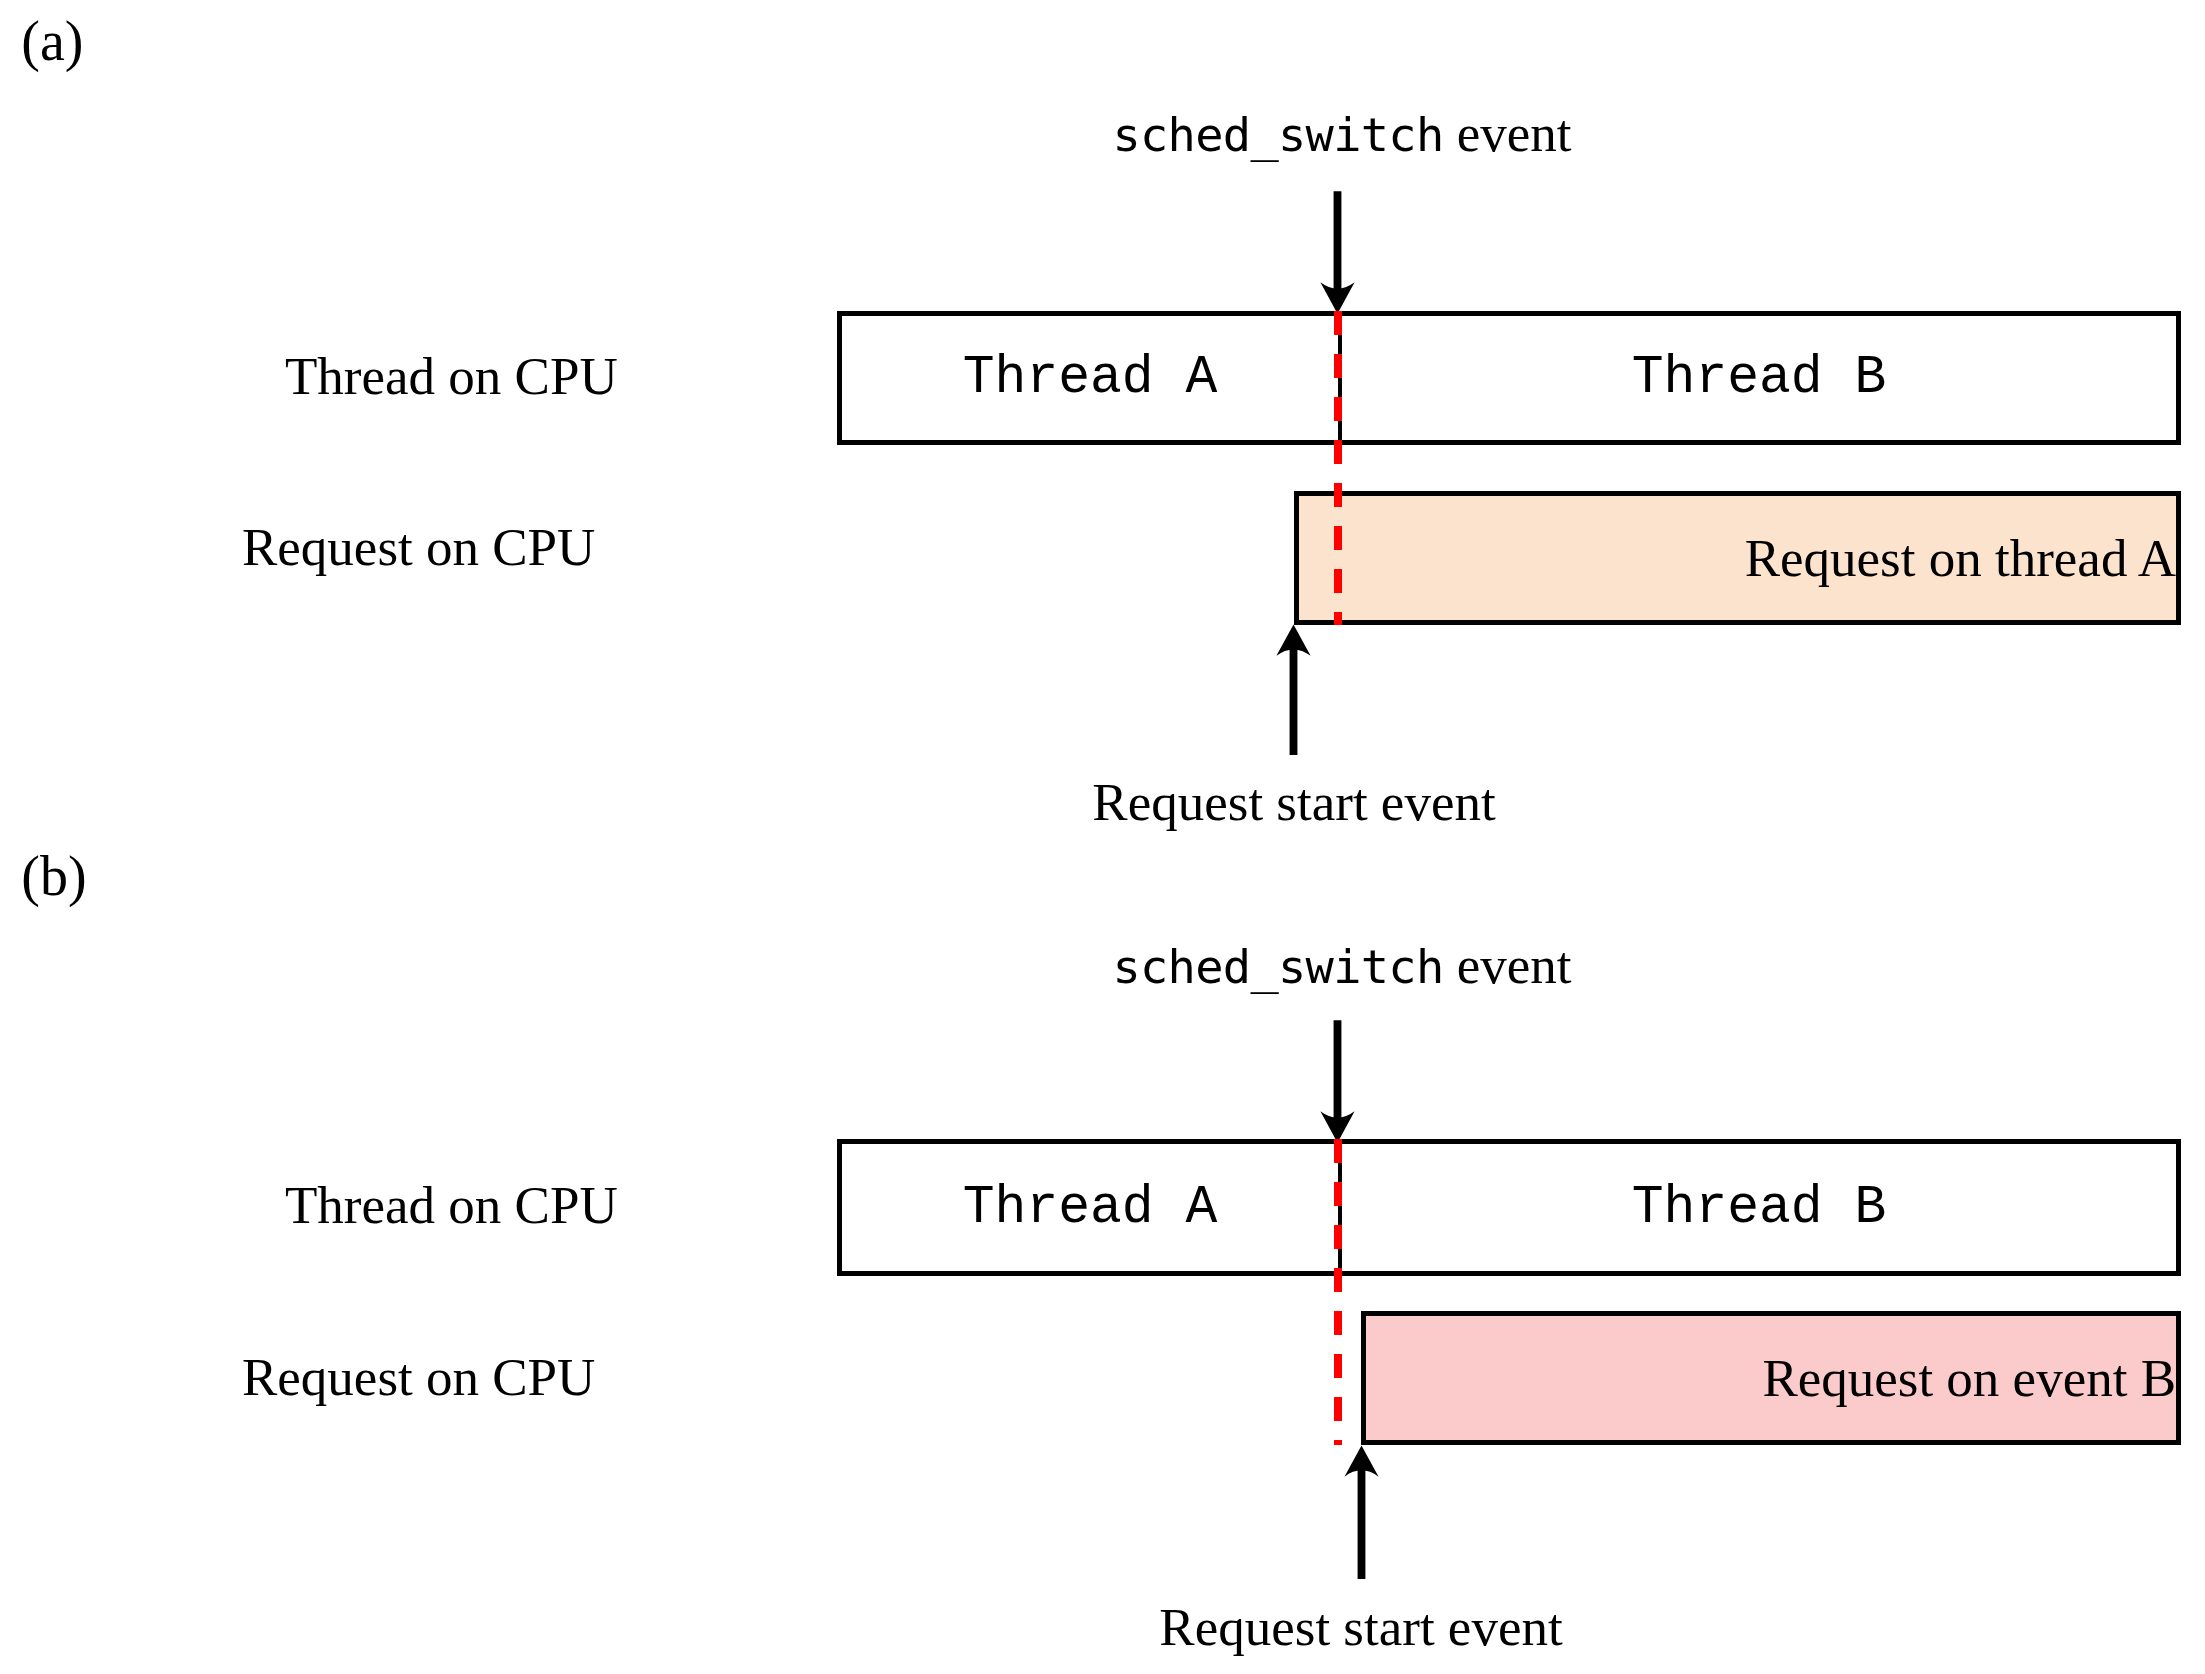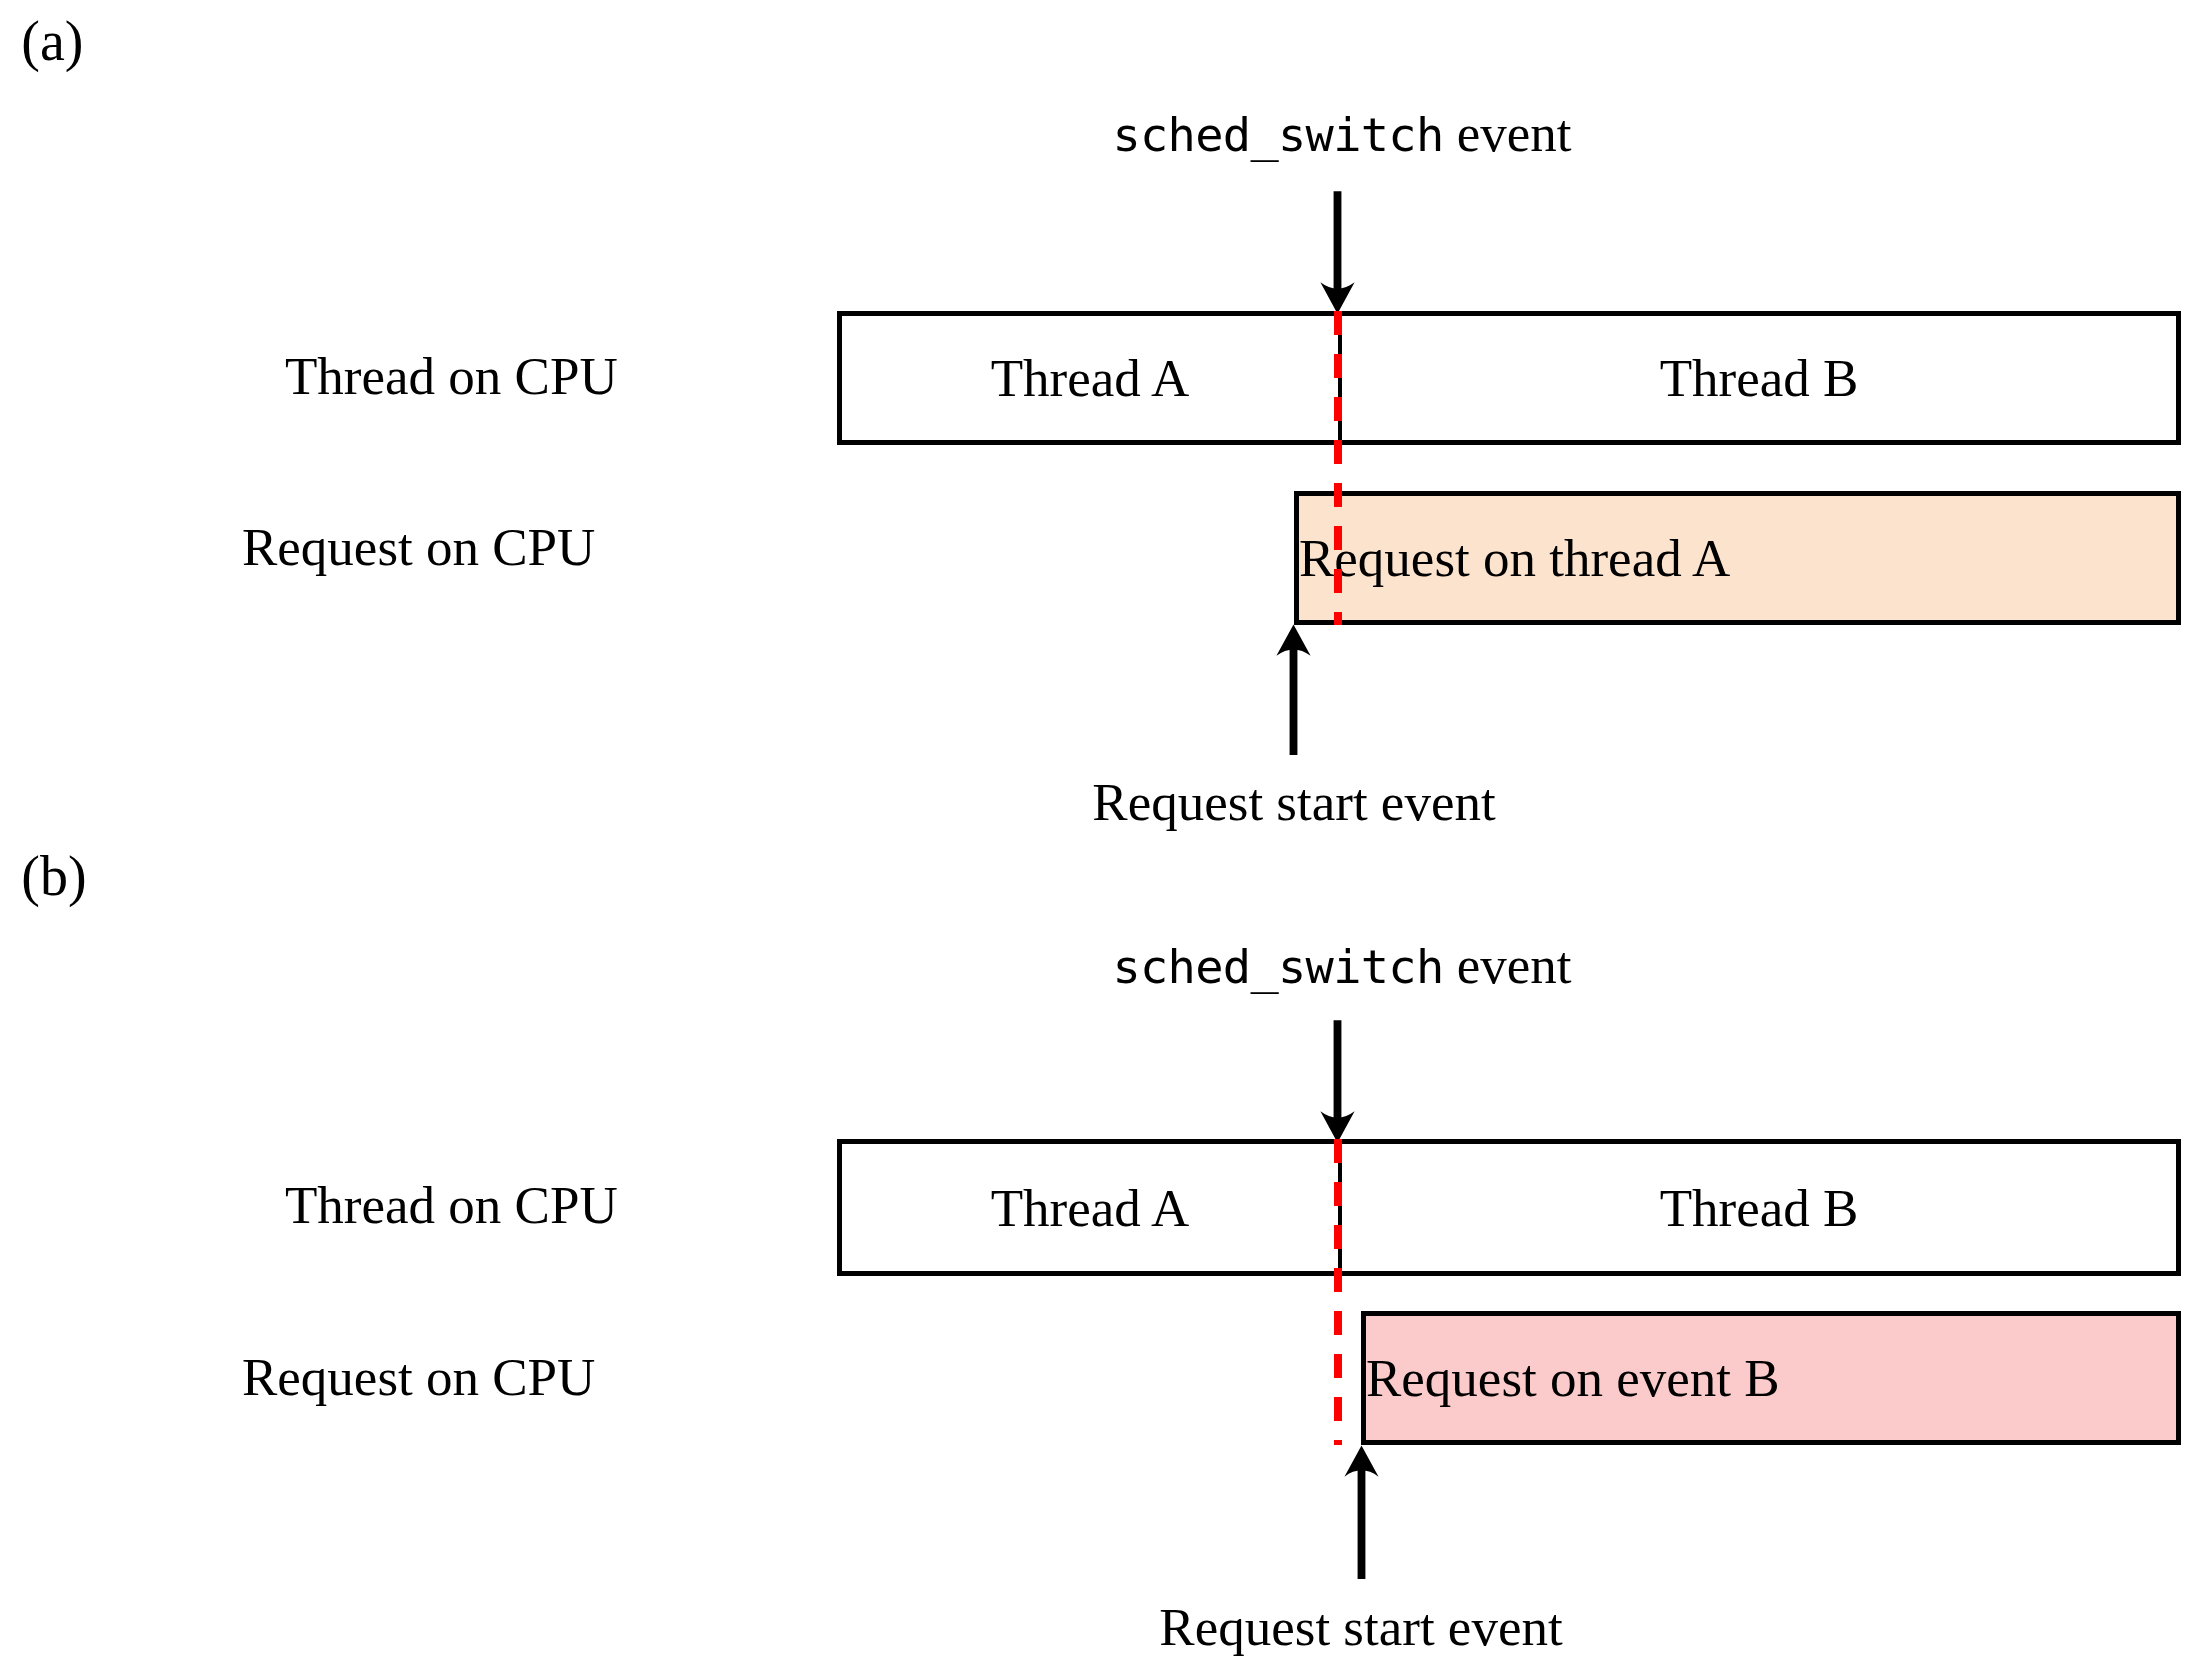--- a/index.html
+++ b/index.html
@@ -45,20 +45,21 @@
     font-size: 47px;
     letter-spacing: -0.7px;
     margin-left: 8px;
   }
 
   
   .track-box {
     box-sizing: border-box;
     border: 5px solid #000000;
     background: #ffffff;
+    font-family: Liberation Mono, monospace;
   }
   .track-half {
     position: absolute;
     top: 0;
     bottom: 0;
     display: flex;
     align-items: center;
     justify-content: center;
     font-size: 53px;
     white-space: nowrap;
@@ -69,21 +70,21 @@
     bottom: 0;
     width: 3.6px;
     background: #000000;
   }
 
   .request-box {
     box-sizing: border-box;
     border: 5px solid #000000;
     display: flex;
     align-items: center;
-    justify-content: flex-start;
+    justify-content: flex-end;
     font-size: 53px;
     white-space: nowrap;
   }
 
   
   .red-dash {
     width: 7.8px;
     background: repeating-linear-gradient(
       to bottom,
       #fe0000 0px,

